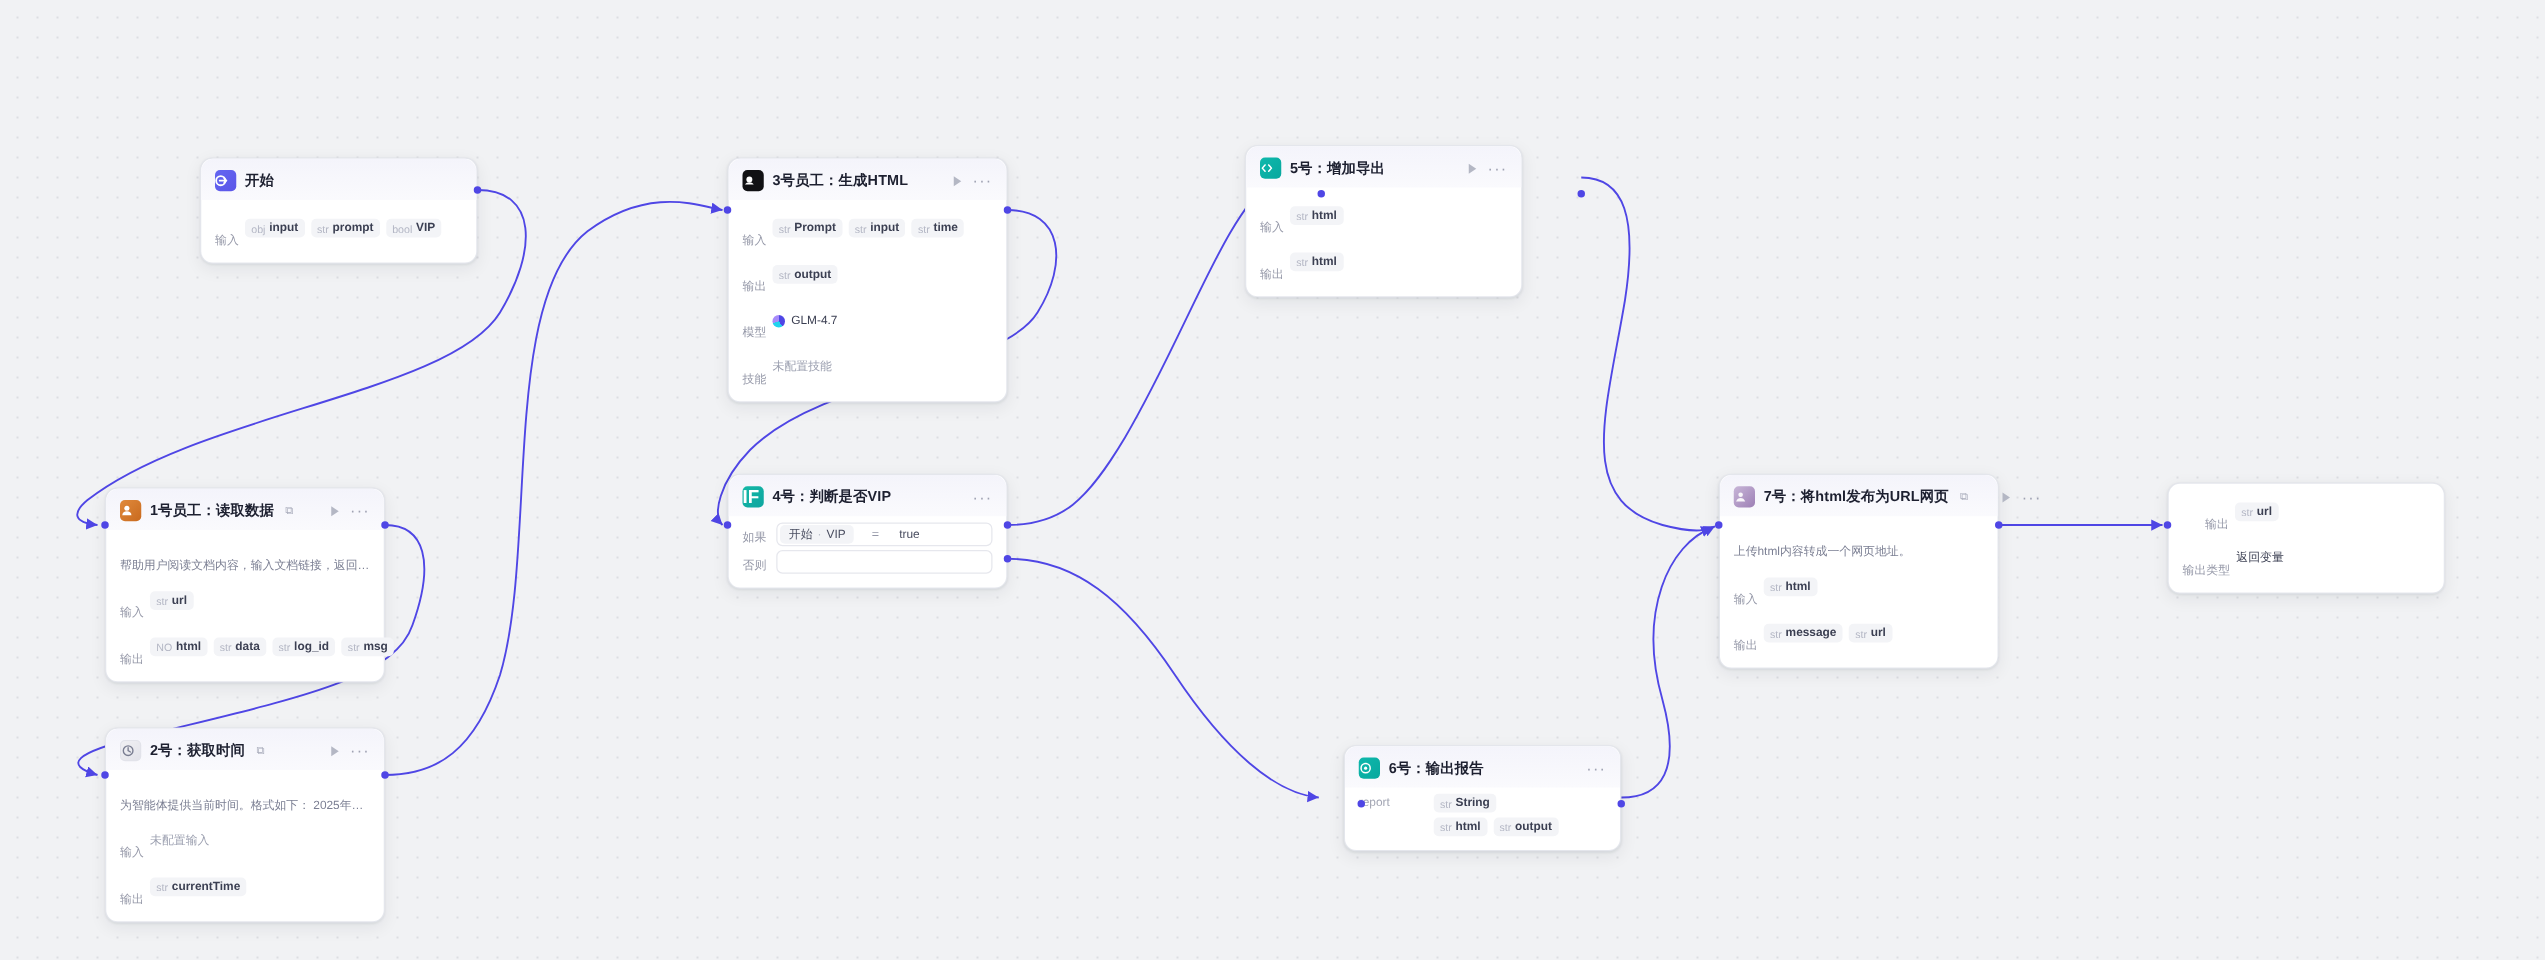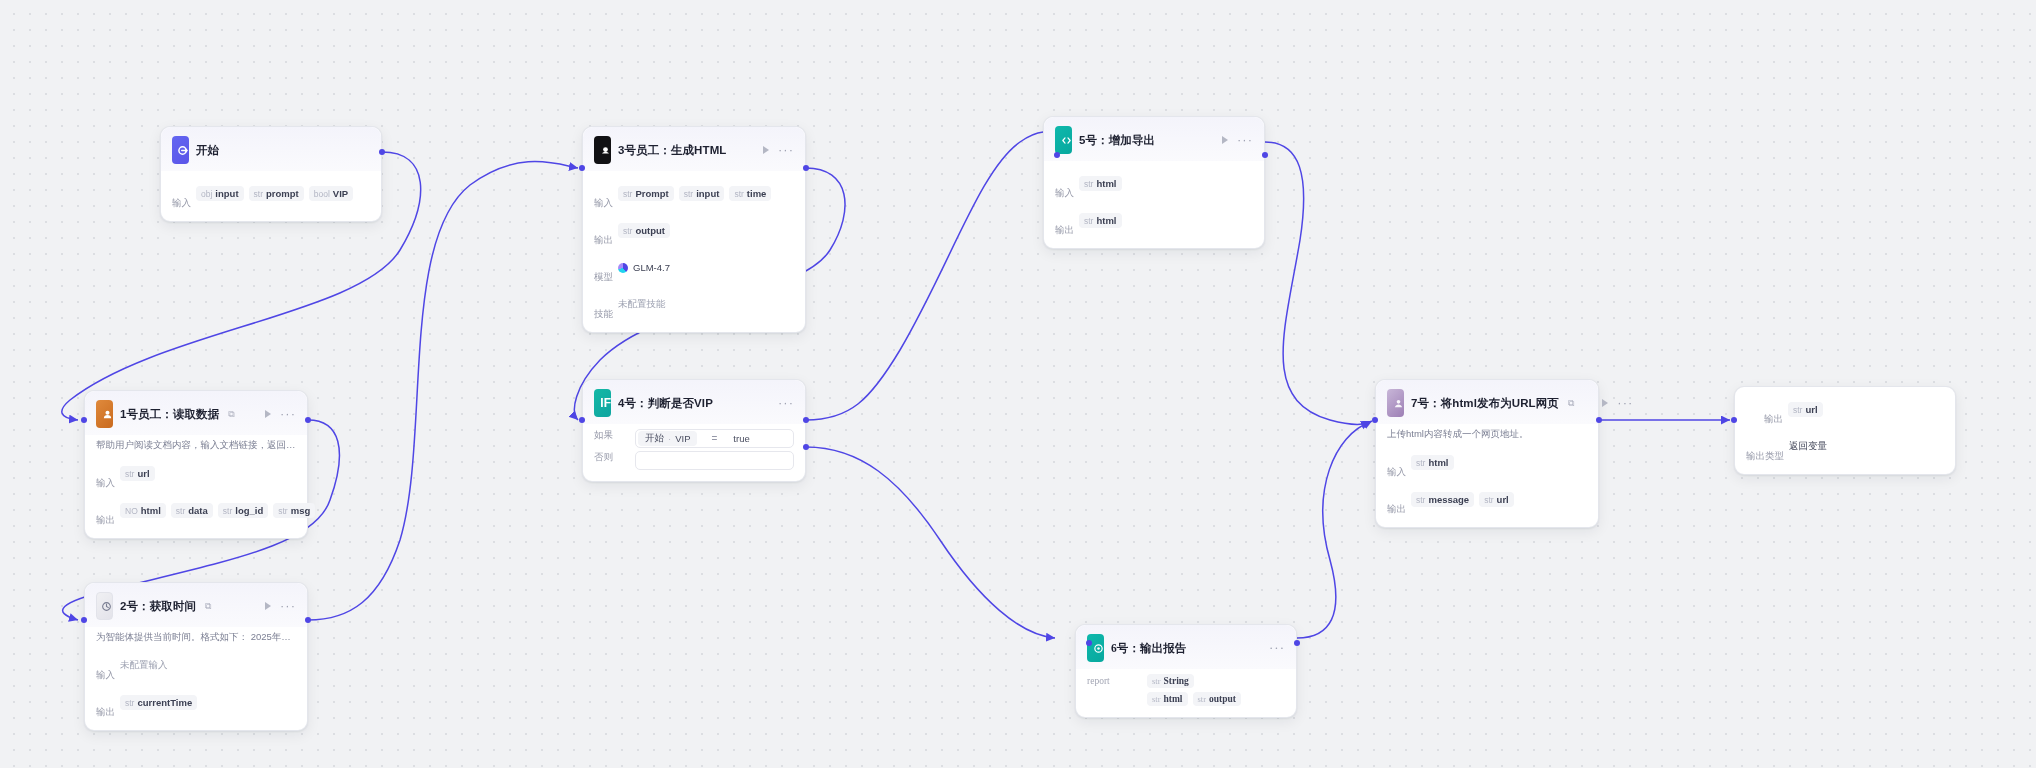--- a/index.html
+++ b/index.html
@@ -33,25 +33,25 @@
   }
   .node-head {
     display: flex; align-items: center;
     gap: 7px;
     padding: 9px 11px 7px 11px;
     background: linear-gradient(180deg,#f4f4fb 0%, #fafafd 100%);
     border-radius: 10px 10px 0 0;
   }
   .node-body { padding: 2px 11px 11px 11px; }
   .nicon {
-    width: 17px; height: 28px;
+    width: 17px; height: 17px;
     border-radius: 4px;
     flex: 0 0 auto;
-    display: flex; align-items: center; justify-content: flex-end;
-    color: #fff; font-size: 12px; font-weight: bold;
+    display: flex; align-items: center; justify-content: flex-start;
+    color: #fff; font-size: 15px; font-weight: bold;
     line-height: 1;
   }
   .nicon.purple { background: linear-gradient(135deg,#6366f1,#5b55e8); }
   .nicon.orange { background: linear-gradient(135deg,#e08a3c,#c96a1e); }
   .nicon.gray   { background: linear-gradient(135deg,#f0f0f3,#e3e3ea); color:#6f7289; border:1px solid #e2e3ea;}
   .nicon.black  { background: #111114; }
   .nicon.teal   { background: linear-gradient(135deg,#14b8a6,#0ea5a0); }
   .nicon.teal2  { background: linear-gradient(135deg,#0fb8ac,#07a89e); }
   .nicon.photo  { background: linear-gradient(135deg,#c8b6d8,#9d7fb5); }
   .ntitle {
@@ -64,42 +64,42 @@
     width: 0; height: 0; flex:0 0 auto;
     border-left: 6px solid #b4b7c4;
     border-top: 4px solid transparent;
     border-bottom: 4px solid transparent;
     margin-right: 2px;
   }
   .dots { color: #9fa2b2; font-size: 13px; letter-spacing:1px; line-height:8px; flex:0 0 auto;}
   .desc {
     font-size: 9.5px; color: #7b7f93;
     white-space: nowrap; overflow: hidden; text-overflow: ellipsis;
-    margin: 2px 0 5px 0;
+    margin: 20px 0 5px 0;
   }
   .row { display: flex; align-items: center; gap: 5px; margin-top: 4px; }
   .rowlabel { font-size: 9.5px; color: #9598a8; flex: 0 0 auto; margin-top: 20px; }
   .chip {
     display: inline-flex; align-items: center; gap: 3px;
     background: #f3f4f7; border-radius: 4px;
     padding: 2px 5px;
     font-size: 9.5px; color: #3b3f52; font-weight: 600;
     white-space: nowrap;
   }
   .chip .ty { color: #b3b6c4; font-weight: 400; font-size: 8.5px; }
   .plain { font-size: 9.5px; color: #9ca0b0; }
   .model-row { display:flex; align-items:center; gap:5px; margin-top:4px;}
   .model-ico {
     width:10px;height:10px;border-radius:50%;
     background: conic-gradient(#4f46e5 0 40%, #22d3ee 40% 70%, #a78bfa 70% 100%);
     flex:0 0 auto;
   }
   .model-name { font-size:9.5px; color:#3b3f52; }
   
-  .if-row { display:flex; align-items:flex-start; gap:21px; margin-top:3px; }
+  .if-row { display:flex; align-items:flex-end; gap:7px; margin-top:3px; }
   .if-label { font-size:9.5px; color:#9598a8; width:20px; flex:0 0 auto;}
   .if-box {
     flex:1 1 auto; height:19px;
     border:1px solid #e6e7ed; border-radius:5px;
     background:#fff; display:flex; align-items:center;
   }
   .if-seg {
     background:#f3f4f7; border-radius:4px; margin:2px;
     padding:1px 7px; font-size:9.5px; color:#4a4e61;
     display:flex; align-items:center; gap:4px;
@@ -338,21 +338,21 @@
       <div class="if-row">
         <span class="if-label">否则</span>
         <span class="if-empty"></span>
       </div>
     </div>
   </div>
   <span class="port" style="left:579px; top:417px;"></span>
   <span class="port" style="left:803px; top:417px;"></span>
   <span class="port" style="left:803px; top:444px;"></span>
 
-  <div class="node" style="left:1043px; top:116px; width:222px;">
+  <div class="node" style="left:996px; top:116px; width:222px;">
     <div class="node-head">
       <span class="nicon teal2">
         <svg width="11" height="11" viewBox="0 0 12 12">
             <path d="M4.4 3.2L2 6l2.4 2.8M7.6 3.2L10 6l-2.4 2.8" stroke="#fff" stroke-width="1.3" fill="none" stroke-linecap="round" stroke-linejoin="round"></path>
           </svg>
       </span>
       <span class="ntitle">5号：增加导出</span>
       <span class="head-spacer"></span>
       <span class="play"></span>
       <span class="dots">···</span>
@@ -370,21 +370,21 @@
         <span class="chip">
             <span class="ty">str</span>
             <span>html</span>
           </span>
       </div>
     </div>
   </div>
   <span class="port" style="left:1054px; top:152px;"></span>
   <span class="port" style="left:1262px; top:152px;"></span>
 
-  <div class="node" style="left:1075px; top:624px; width:222px;font-family:Liberation Serif, serif;">
+  <div class="node" style="left:1075px; top:596px; width:222px;">
     <div class="node-head">
       <span class="nicon teal2">
         <svg width="11" height="11" viewBox="0 0 12 12">
             <circle cx="6" cy="6" r="4" fill="none" stroke="#fff" stroke-width="1.3"></circle>
             <circle cx="6" cy="6" r="1.4" fill="#fff"></circle>
           </svg>
       </span>
       <span class="ntitle">6号：输出报告</span>
       <span class="head-spacer"></span>
       <span class="dots">···</span>

